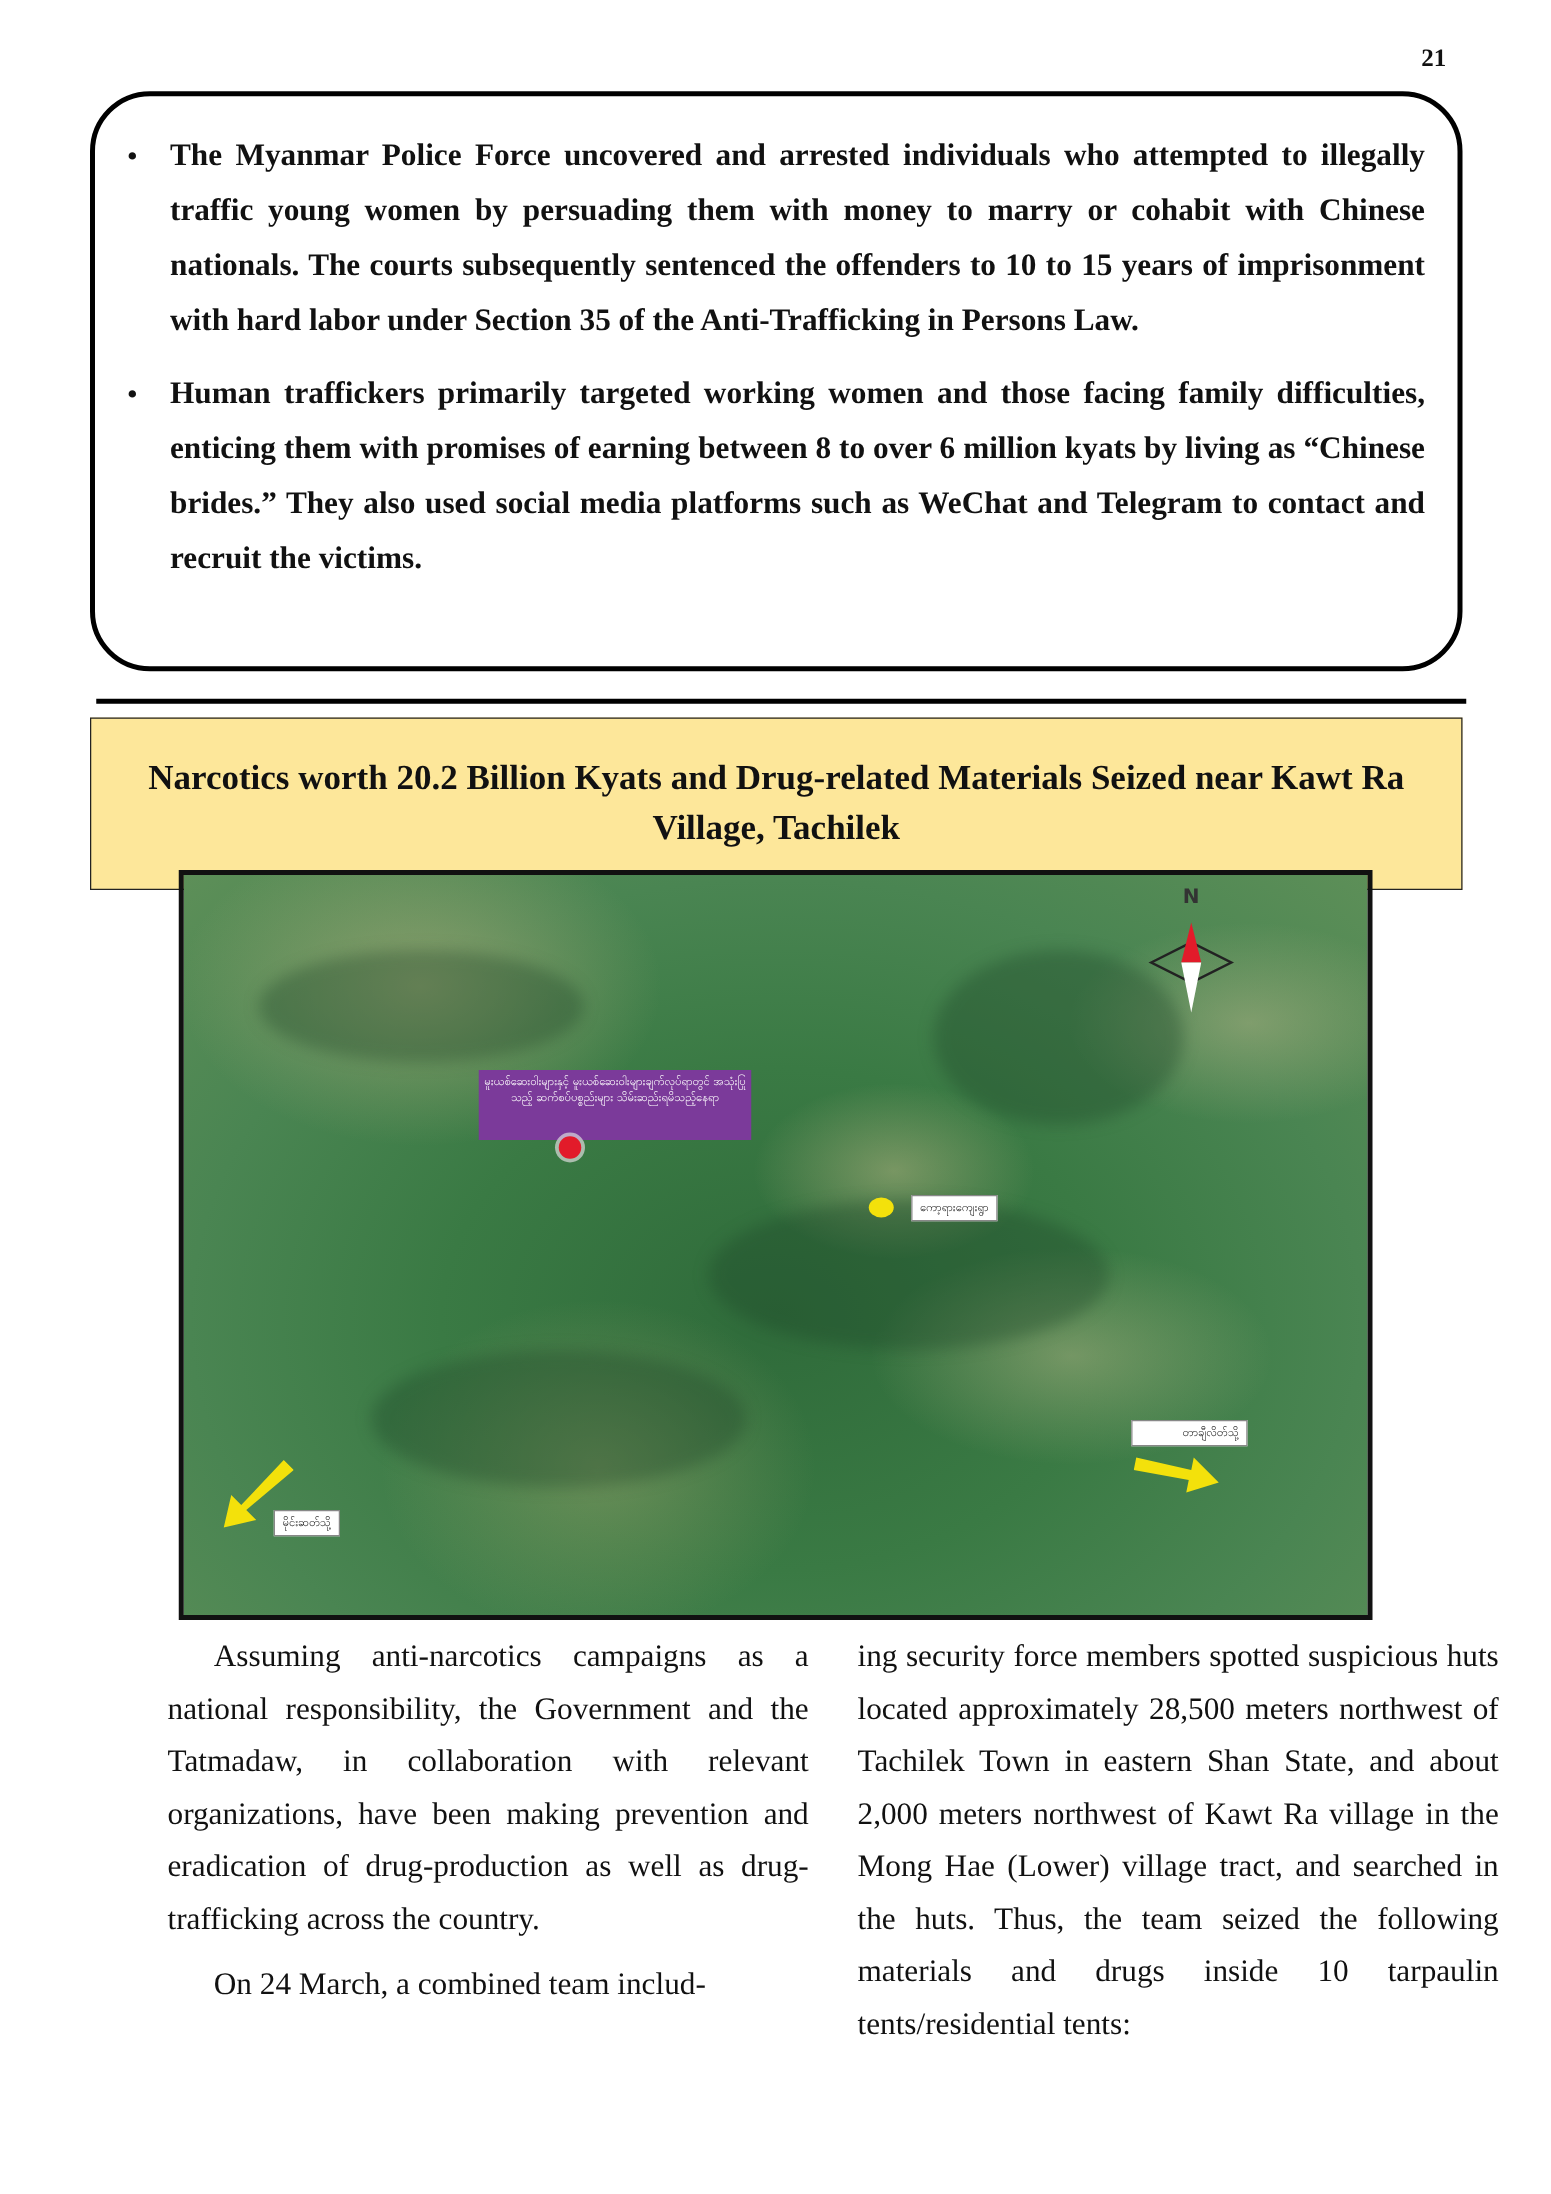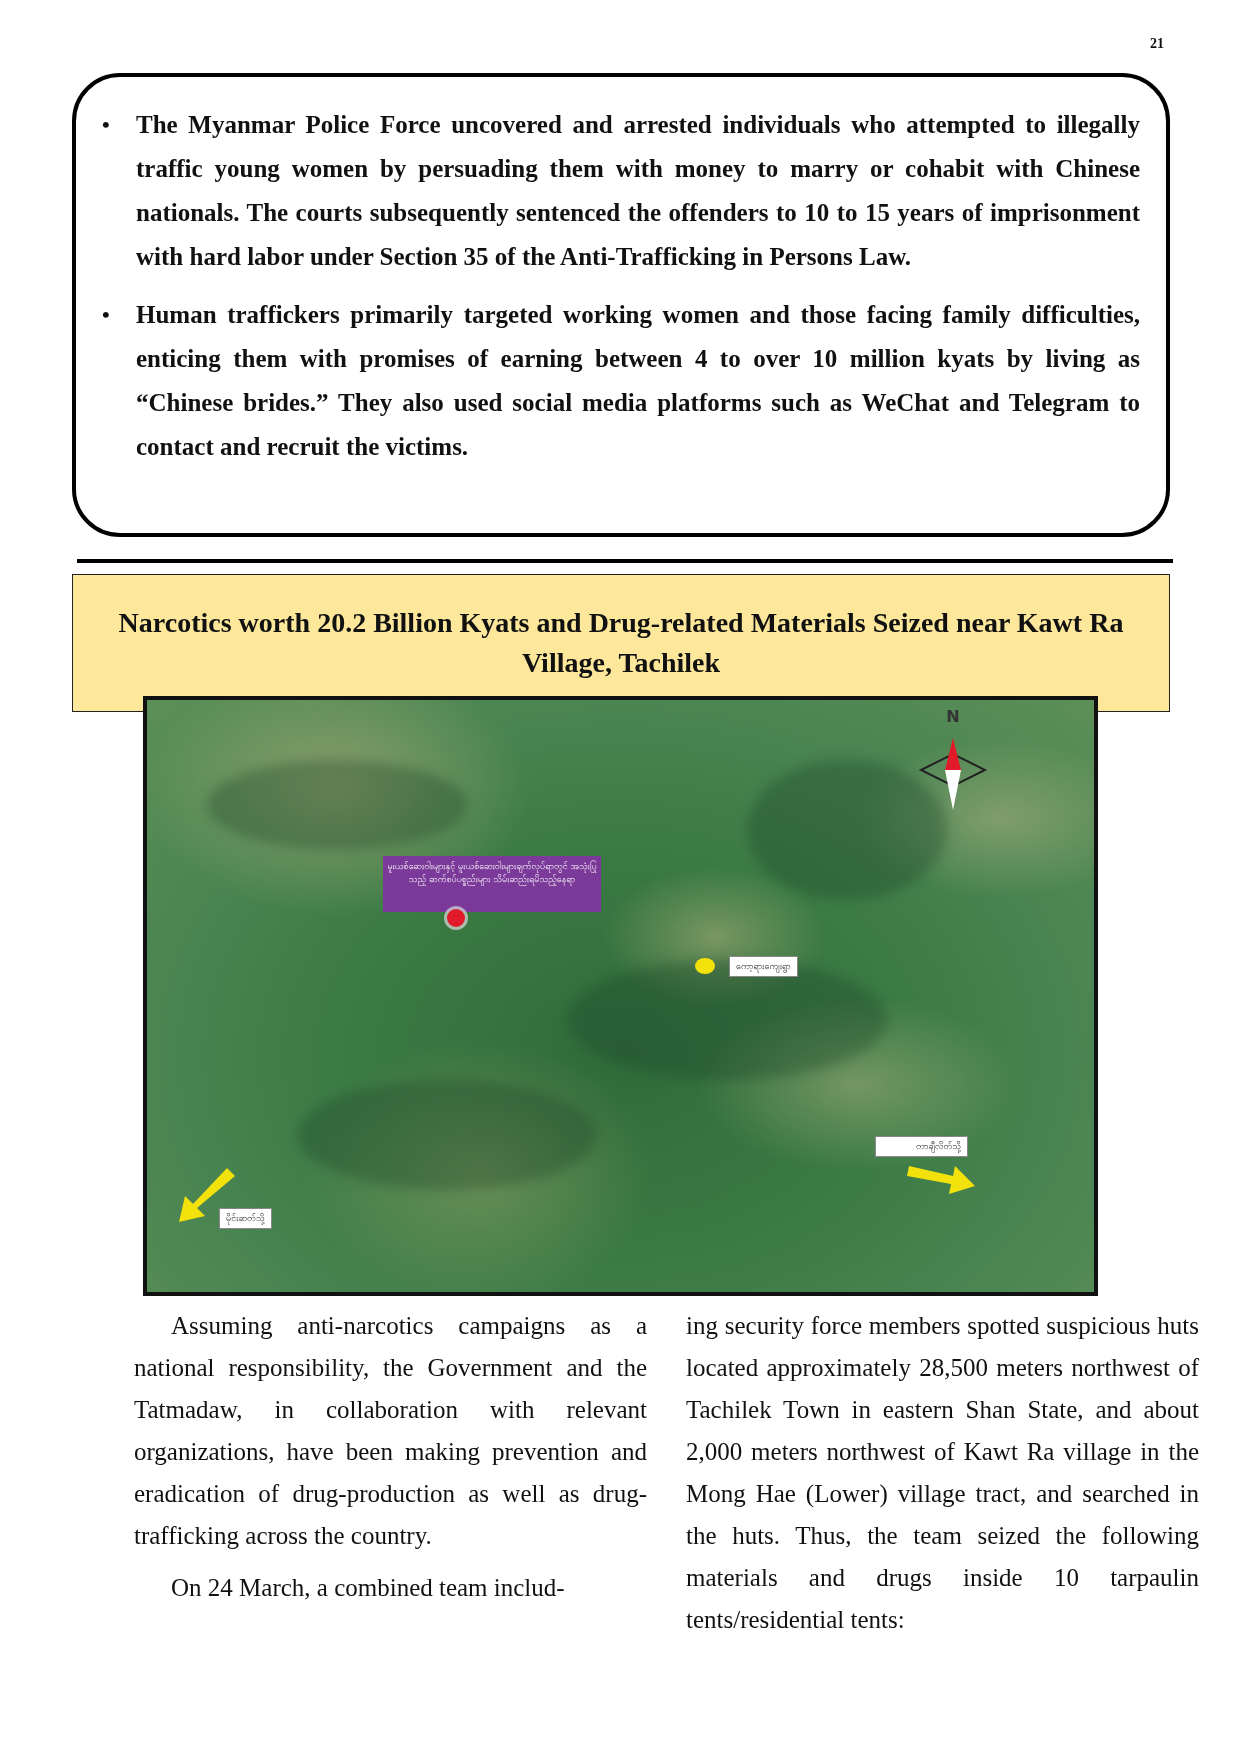--- a/index.html
+++ b/index.html
@@ -1,19 +1,19 @@
 <!DOCTYPE html>
 <html><head>
 <meta charset="utf-8">
 <style>
   html, body { margin:0; padding:0; background:#ffffff; }
   body { width:1241px; height:1755px; position:relative; overflow:hidden;
          font-family:"Liberation Serif", "DejaVu Serif", serif; color:#111; }
-  .page-number { position:absolute; top:36px; left:1137px; width:40px; text-align:center;
-         font-weight:bold; font-size:14px; }
+  .page-number { position:absolute; top:36px; left:1137px; width:40px; text-align:left;
+         font-weight:bold; font-size:20px; }
   .callout { position:absolute; left:72px; top:73px; width:1098px; height:464px;
          border:4px solid #000; border-radius:48px; box-sizing:border-box; }
   .callout ul { margin:0; padding:0; list-style:none; position:absolute; left:26px; top:26px; right:26px; }
   .callout li { position:relative; padding-left:34px; font-weight:bold; font-size:25px;
          line-height:44px; text-align:justify; margin-bottom:14px; }
   .callout li .bullet { position:absolute; left:0; top:0; font-size:22px; }
   .rule { position:absolute; left:77px; top:559px; width:1096px; height:4px; background:#000; }
   .headline-box { position:absolute; left:72px; top:574px; width:1098px; height:138px;
          background:#fde79a; border:1.5px solid #222; box-sizing:border-box;
          display:flex; align-items:center; justify-content:center; text-align:center; }
@@ -51,21 +51,21 @@
 <div class="page-number">21</div>
 
 <div class="callout">
   <ul>
     <li>
       <span class="bullet">•</span>
       <span>The Myanmar Police Force uncovered and arrested individuals who attempted to illegally traffic young women by persuading them with money to marry or cohabit with Chinese nationals. The courts subsequently sentenced the offenders to 10 to 15 years of imprisonment with hard labor under Section 35 of the Anti-Trafficking in Persons Law.</span>
     </li>
     <li>
       <span class="bullet">•</span>
-      <span>Human traffickers primarily targeted working women and those facing family difficulties, enticing them with promises of earning between 4 to over 10 million kyats by living as “Chinese brides.” They also used social media platforms such as WeChat and Telegram to contact and recruit the victims.</span>
+      <span>Human traffickers primarily targeted working women and those facing family difficulties, enticing them with promises of earning between 8 to over 6 million kyats by living as “Chinese brides.” They also used social media platforms such as WeChat and Telegram to contact and recruit the victims.</span>
     </li>
   </ul>
 </div>
 
 <div class="rule"></div>
 
 <div class="headline-box">
   <h2>Narcotics worth 20.2 Billion Kyats and Drug-related Materials Seized near Kawt Ra Village, Tachilek</h2>
 </div>
 
@@ -74,21 +74,21 @@
   <div class="ridge" style="left:420px;top:260px;width:320px;height:120px;"></div>
   <div class="ridge" style="left:150px;top:380px;width:300px;height:110px;"></div>
   <div class="ridge" style="left:600px;top:60px;width:200px;height:140px;"></div>
 
   <div class="label-purple">မူးယစ်ဆေးဝါးများနှင့် မူးယစ်ဆေးဝါးများချက်လုပ်ရာတွင် အသုံးပြုသည့် ဆက်စပ်ပစ္စည်းများ သိမ်းဆည်းရမိသည့်နေရာ</div>
   <div class="pin-red"></div>
 
   <div class="pin-yellow"></div>
   <div class="label-white" style="left:582px;top:256px;">ကော့ရားကျေးရွာ</div>
 
-  <div class="label-white" style="left:728px;top:436px;padding-left:40px;">တာချီလိတ်သို့</div>
+  <div class="label-white" style="left:758px;top:436px;padding-left:40px;">တာချီလိတ်သို့</div>
   <svg style="position:absolute;left:760px;top:458px;" width="70" height="40">
     <polygon points="2,8 46,18 48,8 68,28 42,36 44,26 0,18" fill="#f3e10b"></polygon>
   </svg>
 
   <svg style="position:absolute;left:28px;top:466px;" width="60" height="60">
     <polygon points="52,2 60,10 22,42 30,50 4,56 10,30 18,38" fill="#f3e10b"></polygon>
   </svg>
   <div class="label-white" style="left:52px;top:508px;margin-left:20px;">မိုင်းဆတ်သို့</div>
 
   <svg class="compass" viewBox="0 0 72 110">

